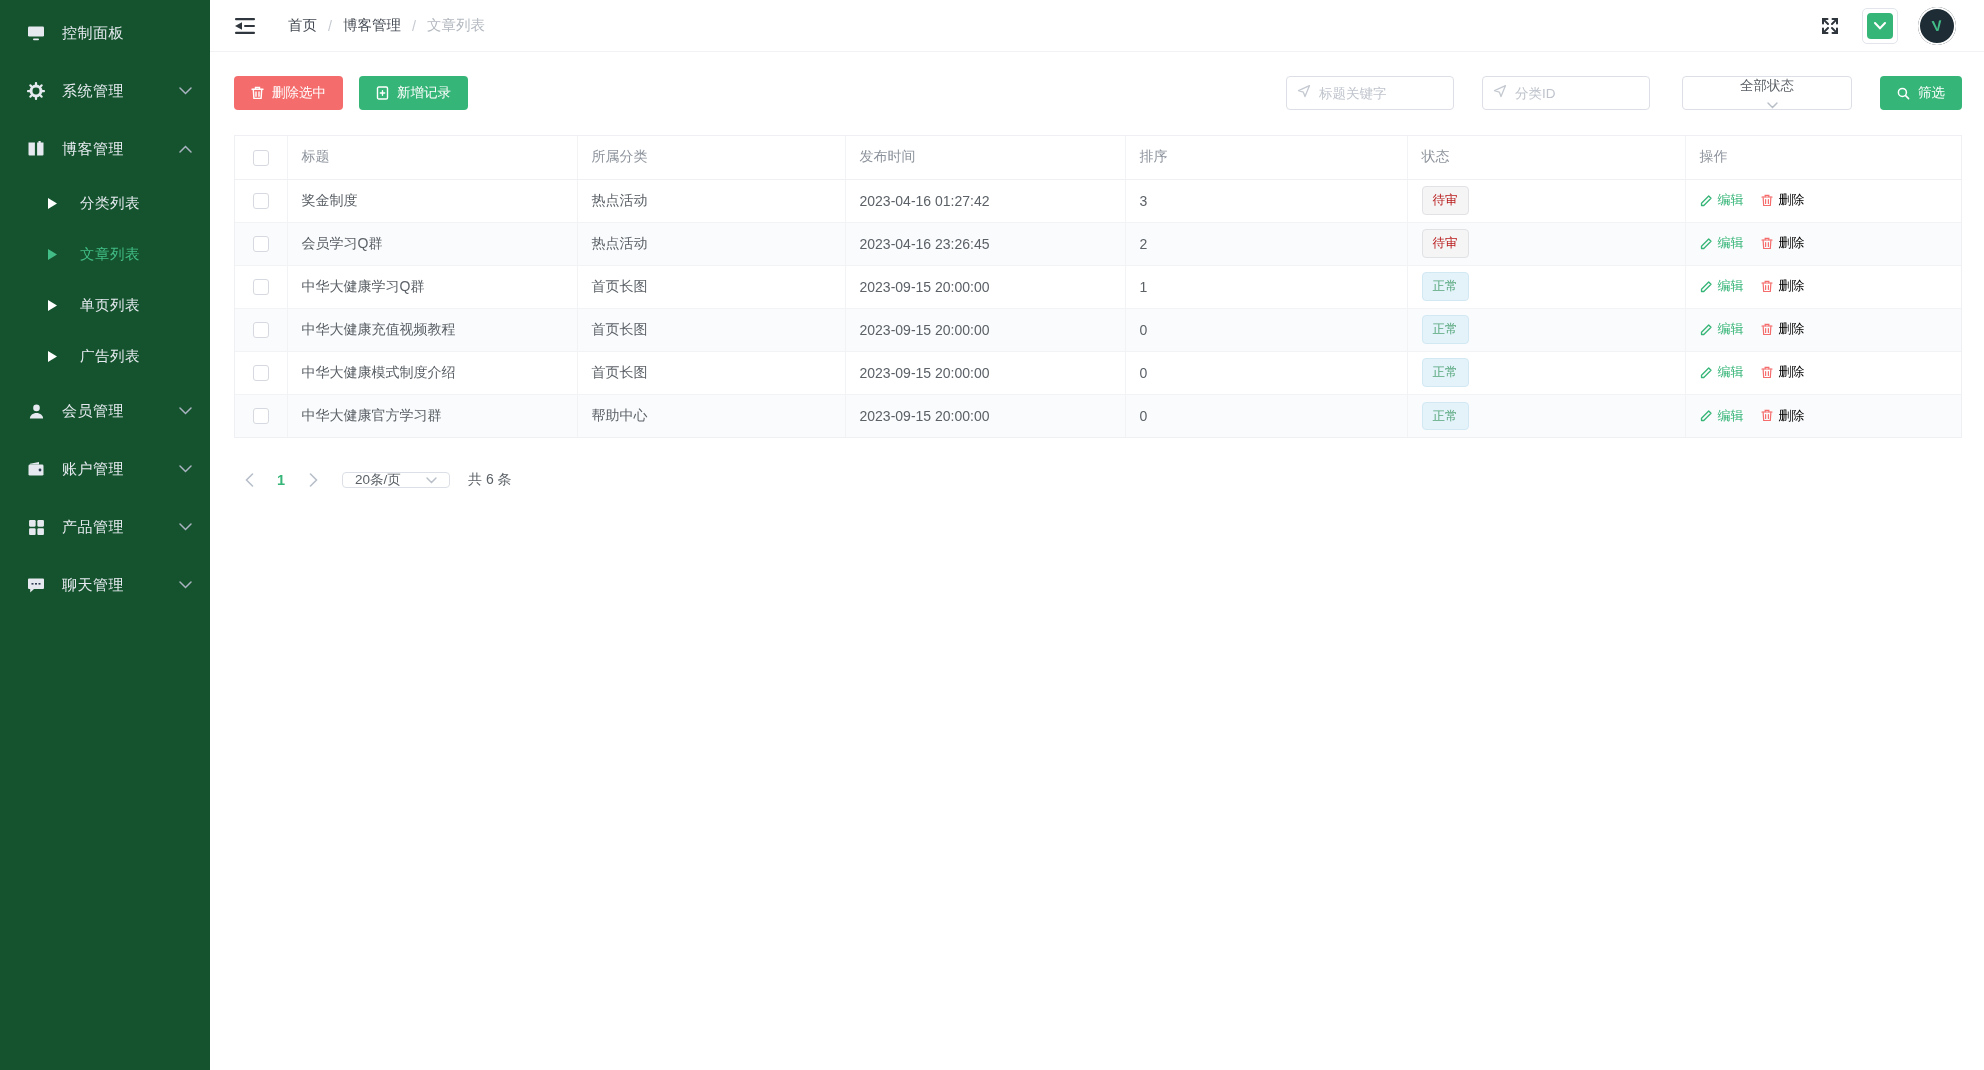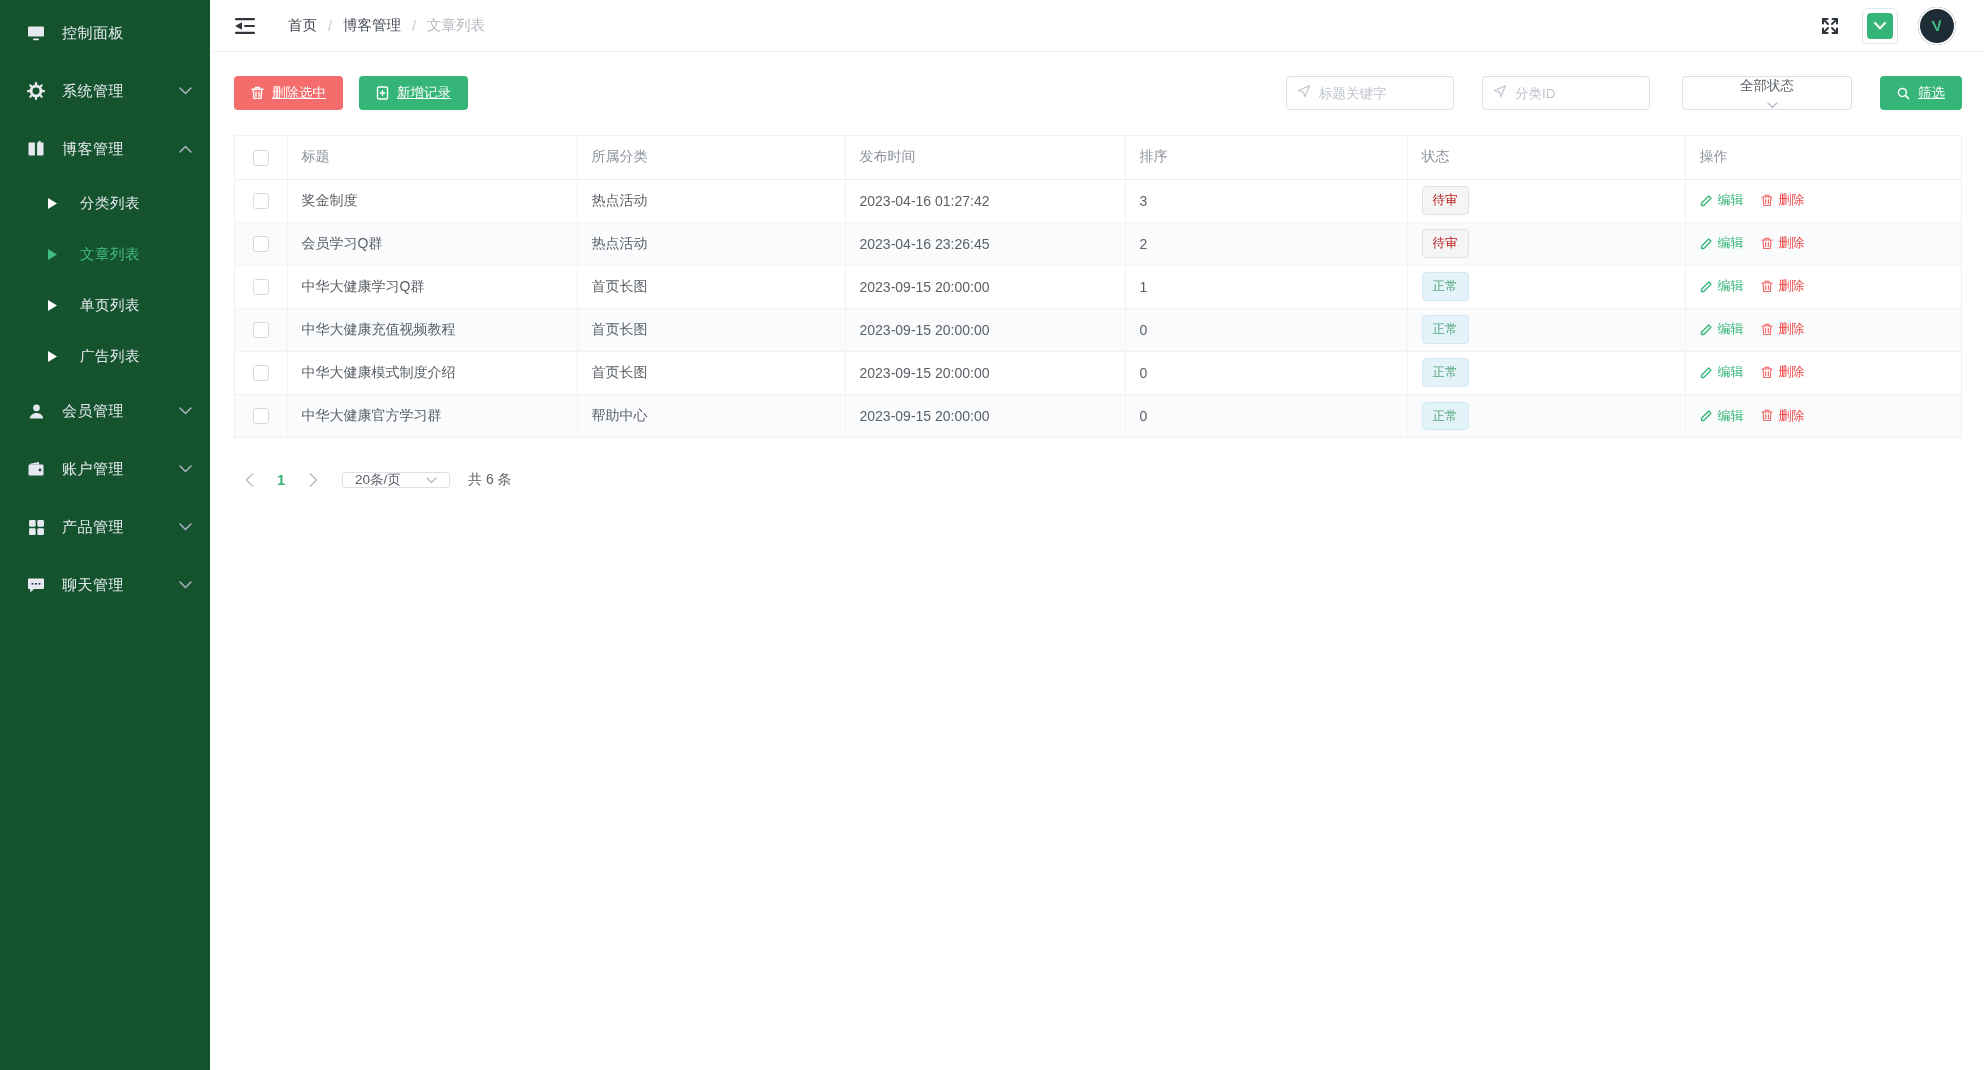--- a/index.html
+++ b/index.html
@@ -33,21 +33,21 @@
   .topbar-right { margin-left:auto; display:flex; align-items:center; gap:20px; }
   .fullscreen-btn { width:24px; height:24px; color:#2f353c; cursor:pointer; display:flex; align-items:center; justify-content:center; }
   .lang-box { width:36px; height:36px; border:1px solid #e2e6ec; border-radius:5px; background:#fff; display:flex; align-items:center; justify-content:center; cursor:pointer; }
   .lang-inner { width:26px; height:26px; border-radius:4px; display:flex; align-items:center; justify-content:center; color:#fff; }
   .avatar { width:38px; height:38px; border-radius:50%; background:#1e2c35; display:flex; align-items:center; justify-content:center; cursor:pointer; box-shadow:0 0 0 2px #ffffff inset; }
   .avatar span { font-size:15px; font-weight:bold; transform:rotate(-6deg); }
 
   
   .content { padding:24px 24px 0 24px; }
   .toolbar { display:flex; align-items:center; }
-  .btn { height:34px; border:none; border-radius:4px; color:#fff; font-size:13.5px; padding:0 17px; display:inline-flex; align-items:center; gap:8px; cursor:pointer; font-family:inherit;text-decoration:underline; }
+  .btn { height:34px; border:none; border-radius:4px; color:#fff; font-size:13.5px; padding:0 17px; display:inline-flex; align-items:center; gap:8px; cursor:pointer; font-family:inherit; }
   .btn svg { display:block; }
   .btn + .btn { margin-left:16px; }
   .toolbar-right { margin-left:auto; display:flex; align-items:center; gap:28px; }
   .search-input { height:34px; width:168px; border:1px solid #dcdfe6; border-radius:4px; display:flex; align-items:center; padding:0 10px; gap:8px; background:#fff; }
   .search-input input { border:none; outline:none; width:100%; font-size:13.5px; color:#5b6167; font-family:inherit; }
   .search-input input::placeholder { color:#bfc4cc; }
   .sel { height:34px; border:1px solid #dcdfe6; border-radius:4px; display:flex; align-items:center; padding:0 12px; background:#fff; cursor:pointer; }
   .sel .sel-text { font-size:13.5px; color:#5b6167; flex:1; }
   .sel .sel-chev { color:#b8bfc9; margin-left:10px; display:flex; }
   .status-sel { width:170px; margin-left:4px;flex-direction:column; }
@@ -68,21 +68,21 @@
   .col-sort { width:282px; }
   .col-status { width:278px; }
   .col-op { width:276px; }
   .checkbox { width:16px; height:16px; border:1px solid #d6dae0; border-radius:3px; background:#fff; display:inline-block; vertical-align:middle; cursor:pointer; }
   .badge { display:inline-block; font-size:12.5px; line-height:1; padding:7px 10px; border-radius:4px; }
   .badge.pending { background:#f5f5f6; border:1px solid #e1e2e5; color:#b91c1c; }
   .badge.normal { background:#e4f2fa; border:1px solid #d2e9f4; color:#57a87d; }
   .op-link { display:inline-flex; align-items:center; gap:5px; font-size:13px; cursor:pointer; }
   .op-link svg { display:block; }
   .op-edit { color:#35b577; }
-  .op-del { color:#ef4444; margin-left:14px; }
+  .op-del { color:#000000; margin-left:14px; }
 
   
   .pagination { margin-top:26px; display:flex; align-items:center; }
   .pg-arrow { width:30px; height:32px; display:flex; align-items:center; justify-content:center; color:#b8bfc9; cursor:pointer; }
   .pg-num { width:34px; height:32px; display:flex; align-items:center; justify-content:center; color:#35b577; font-size:14.5px; font-weight:bold; cursor:pointer; }
   .pg-size-sel { width:108px; height:16px; margin-left:14px; }
   .pg-total { margin-left:18px; font-size:14px; color:#5b6167; }
 </style>
 </head>
 <body>

